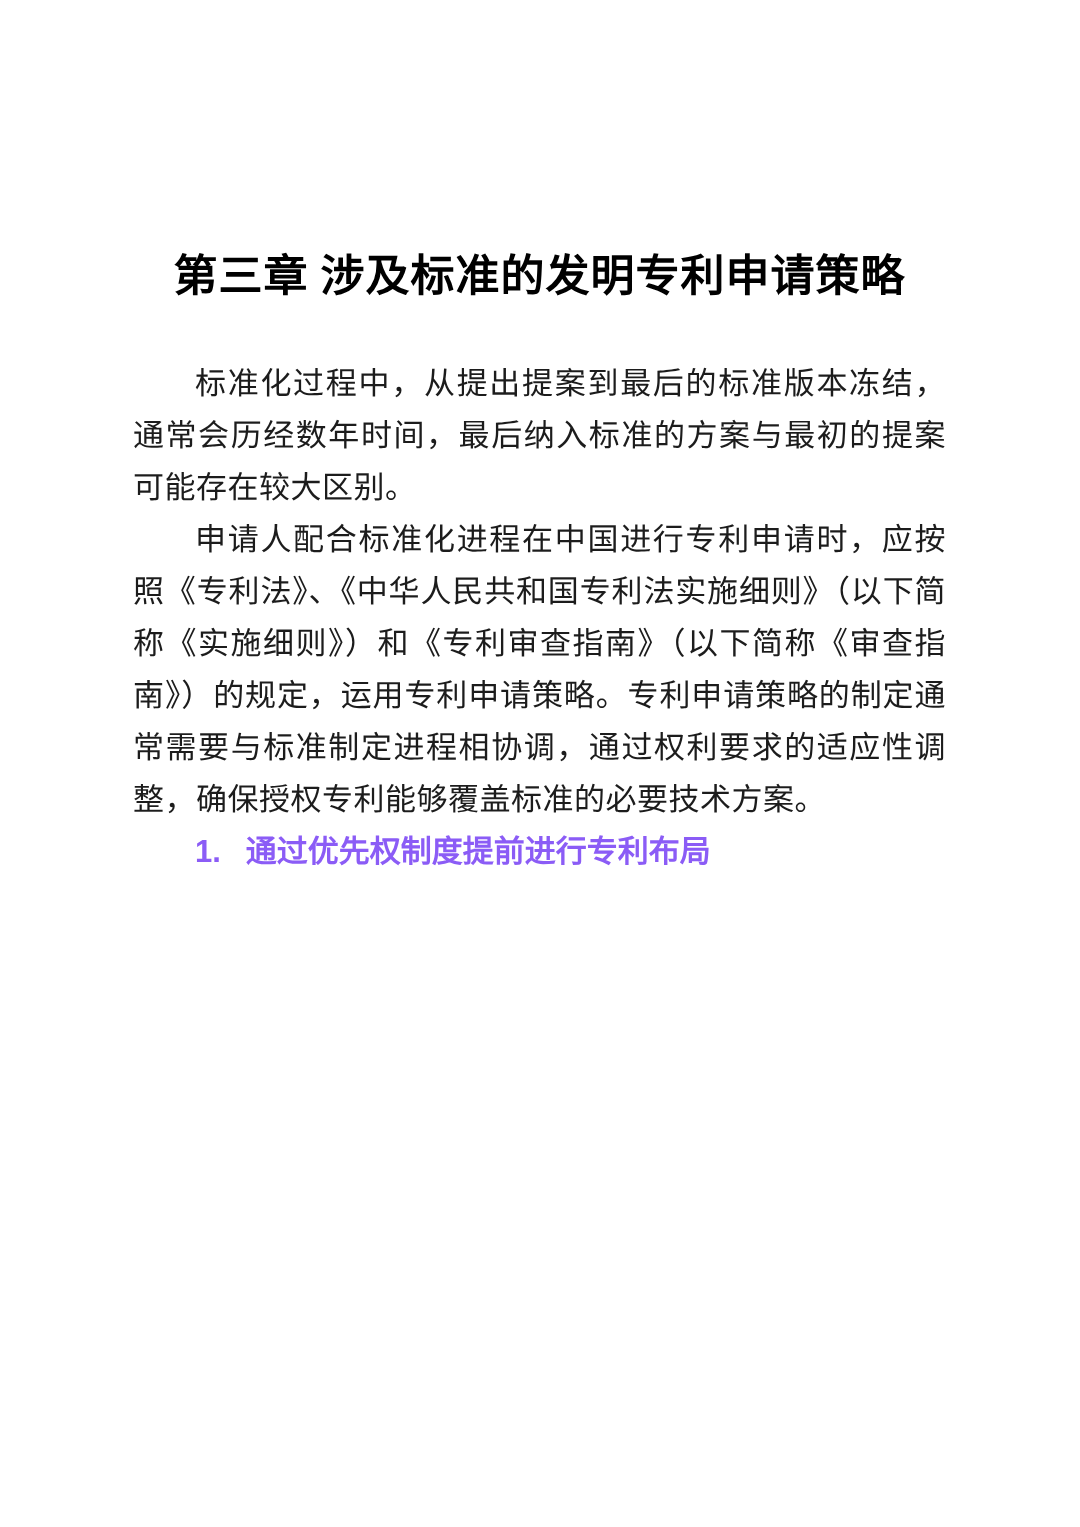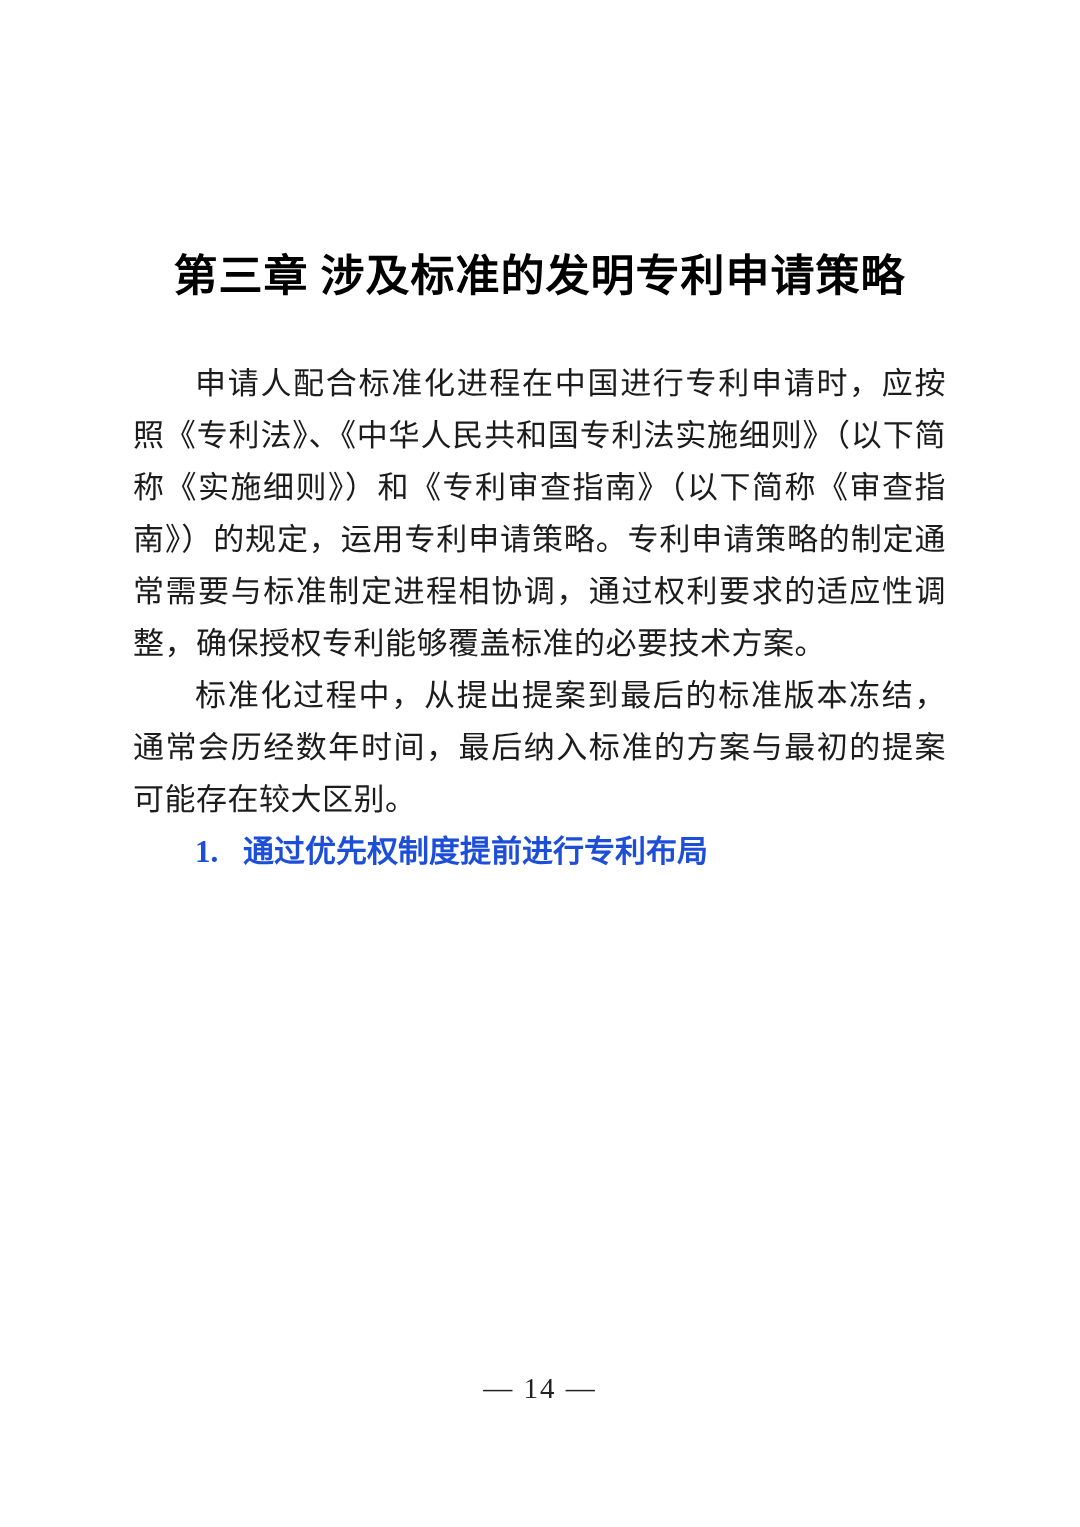--- a/index.html
+++ b/index.html
@@ -43,22 +43,22 @@
     text-align: justify;
     text-justify: inter-ideograph;
     text-indent: 2em;
     letter-spacing: 0.5px;
   }
   .section-heading {
     margin: 0;
     font-size: 31px;
     line-height: 52px;
     font-weight: 700;
-    font-family: Liberation Serif, serif;
-    color: #1d4ed8;
+    font-family: Liberation Sans, sans-serif;
+    color: #8b5cf6;
     text-indent: 2em;
   }
   .section-heading .sec-num {
     margin-right: 0.8em;
   }
   .page-number {
     position: absolute;
     left: 0;
     right: 0;
     top: 1368px;
@@ -69,23 +69,22 @@
     letter-spacing: 2px;
   }
 </style>
 </head>
 <body>
 
 <div class="page">
   <div class="content">
     <h1 class="chapter-title">第三章 涉及标准的发明专利申请策略</h1>
 
+    <p class="body-para">标准化过程中，从提出提案到最后的标准版本冻结，通常会历经数年时间，最后纳入标准的方案与最初的提案可能存在较大区别。</p>
+
     <p class="body-para">申请人配合标准化进程在中国进行专利申请时，应按照《专利法》、《中华人民共和国专利法实施细则》（以下简称《实施细则》）和《专利审查指南》（以下简称《审查指南》）的规定，运用专利申请策略。专利申请策略的制定通常需要与标准制定进程相协调，通过权利要求的适应性调整，确保授权专利能够覆盖标准的必要技术方案。</p>
-
-    <p class="body-para">标准化过程中，从提出提案到最后的标准版本冻结，通常会历经数年时间，最后纳入标准的方案与最初的提案可能存在较大区别。</p>
 
 
     <h2 class="section-heading"><span class="sec-num">1.</span><span>通过优先权制度提前进行专利布局</span></h2>
 
   </div>
 
-  <div class="page-number">— 14 —</div>
 </div>
 
 </body></html>

